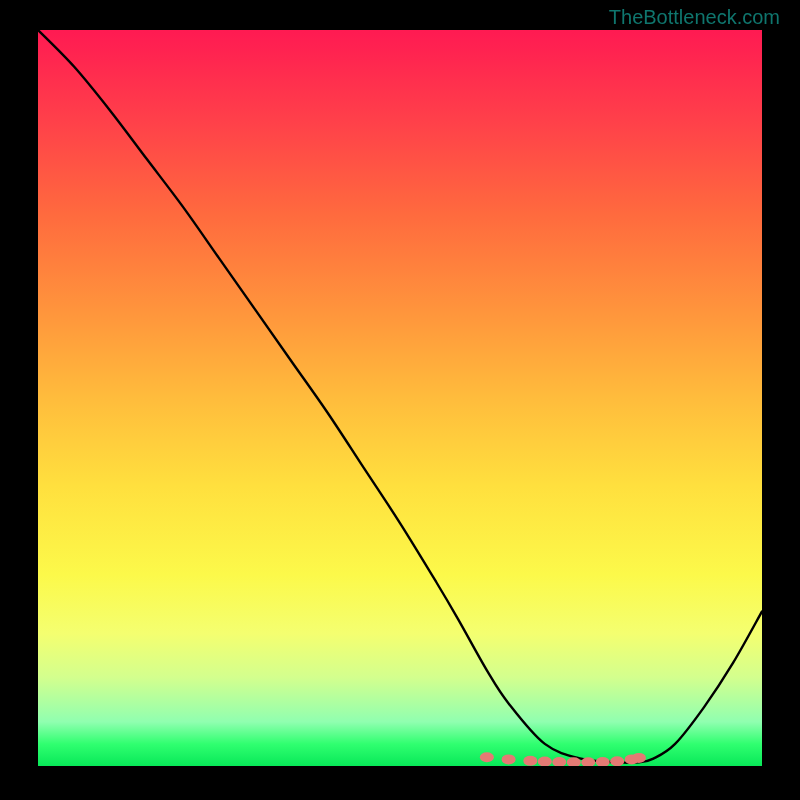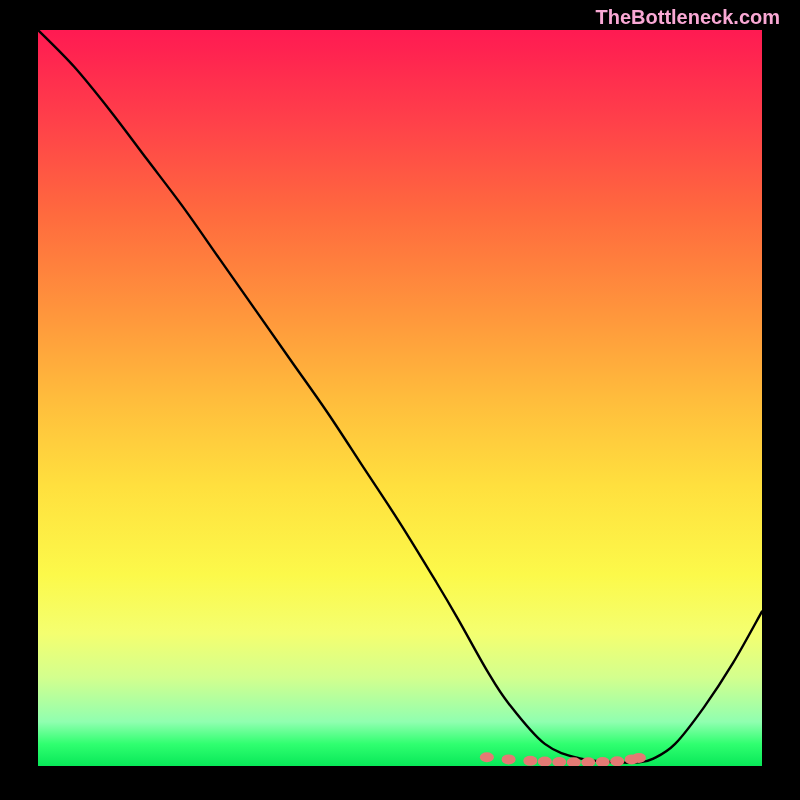--- a/index.html
+++ b/index.html
@@ -8,23 +8,23 @@
     width: 800px;
     height: 800px;
     background: #000;
     position: relative;
     font-family: Arial, sans-serif;
   }
   .watermark {
     position: absolute;
     top: 6px;
     right: 20px;
-    color: #f9a8d4;
+    color: #0f766e;
     font-size: 20px;
-    font-weight: 700;
+    font-weight: 400;
     z-index: 10;
   }
   .plot-area {
     position: absolute;
     left: 38px;
     top: 30px;
     width: 724px;
     height: 736px;
     overflow: hidden;
   }

